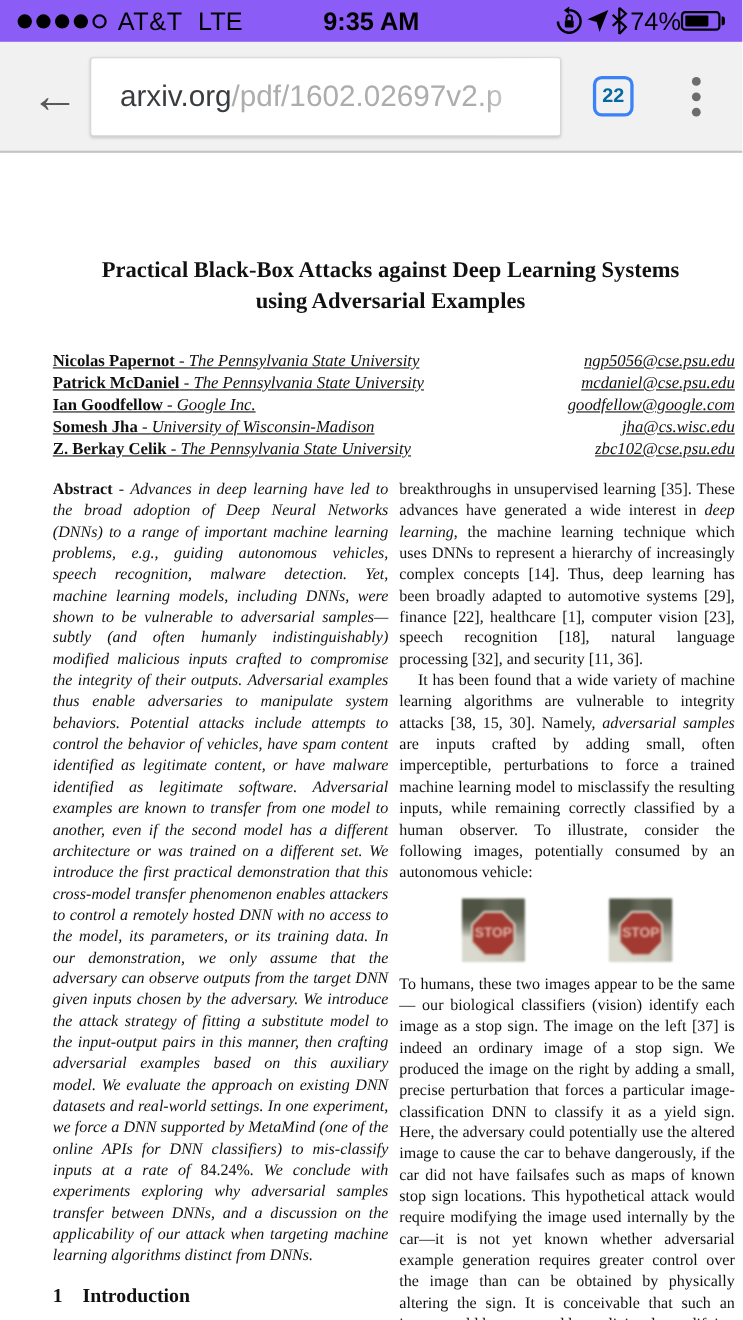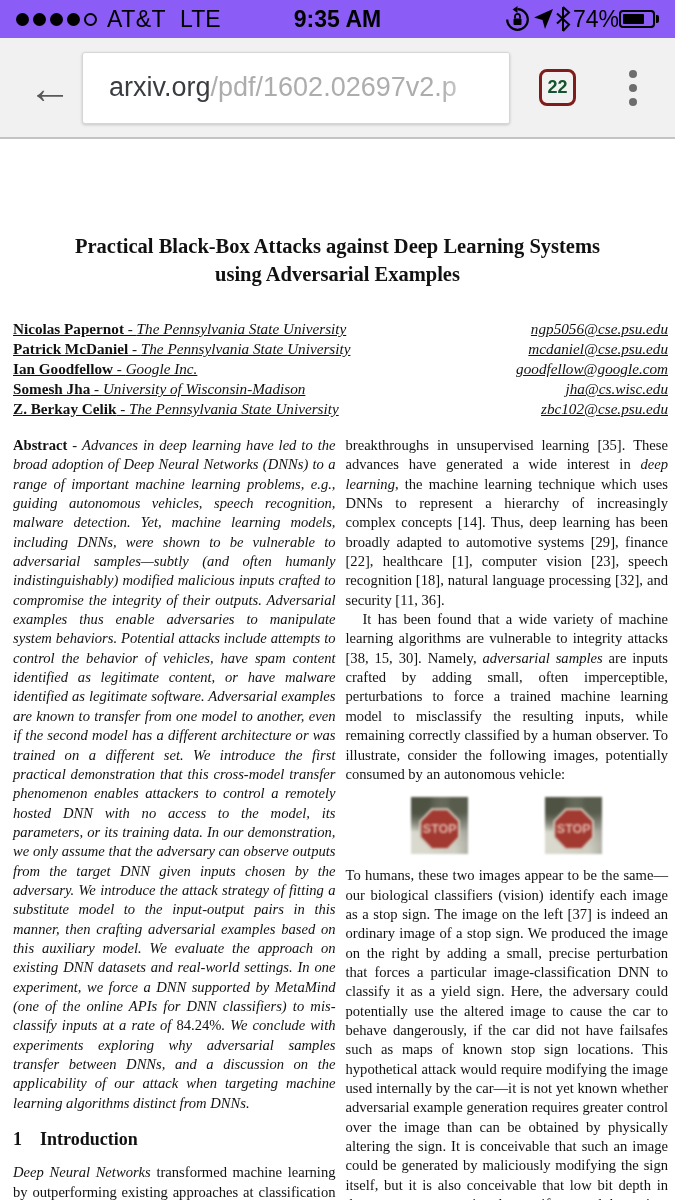--- a/index.html
+++ b/index.html
@@ -34,31 +34,31 @@
     flex:1; height:72px; background:#fff; border:1px solid #d6d6d6; border-radius:3px;
     box-shadow:0 1px 3px rgba(0,0,0,.18); display:flex; align-items:center;
     padding:0 0 0 26px; overflow:hidden; position:relative;
   }
   .url-text{ font-size:27px; white-space:nowrap; overflow:hidden; }
   .url-domain{ color:#3a3d40; }
   .url-path{ color:#adadad; }
   .url-fade{ position:absolute; top:0; right:0; bottom:0; width:70px;
     background:linear-gradient(to right, rgba(255,255,255,0), #fff 85%); }
   .tab-btn{
-    width:37px; height:37px; border:3px solid #7f1d1d; border-radius:8px; margin-left:29px;
+    width:37px; height:37px; border:3px solid #3b82f6; border-radius:8px; margin-left:29px;
     display:flex; align-items:center; justify-content:center;
-    font-size:18px; font-weight:bold; color:#14532d;
+    font-size:18px; font-weight:bold; color:#0369a1;
   }
   .menu-btn{ display:flex; flex-direction:column; gap:6px; margin-left:53px; }
   .menu-btn i{ width:8px; height:8px; border-radius:50%; background:#6d6d6d; }
 
   
   .page{
     background:#fff; height:1059px; padding-top:93px;
-    font-family:"Liberation Serif","DejaVu Serif",serif; color:#111;
+    font-family:"Liberation Serif","DejaVu Serif",serif; color:#111;padding-left:35px;
   }
   .paper-title{ text-align:center; font-size:20.5px; font-weight:bold; line-height:28px; }
 
   .authors{ margin:31px 7px 0 13px; }
   .author-row{ display:flex; justify-content:space-between; align-items:baseline;
     font-size:15.2px; line-height:20px;text-decoration:underline; }
   .author-name{ font-weight:bold; }
   .author-aff, .author-email{ font-style:italic; }
 
   .columns{ display:flex; gap:10px; margin-top:17px; padding:0 7px 0 13px; }

